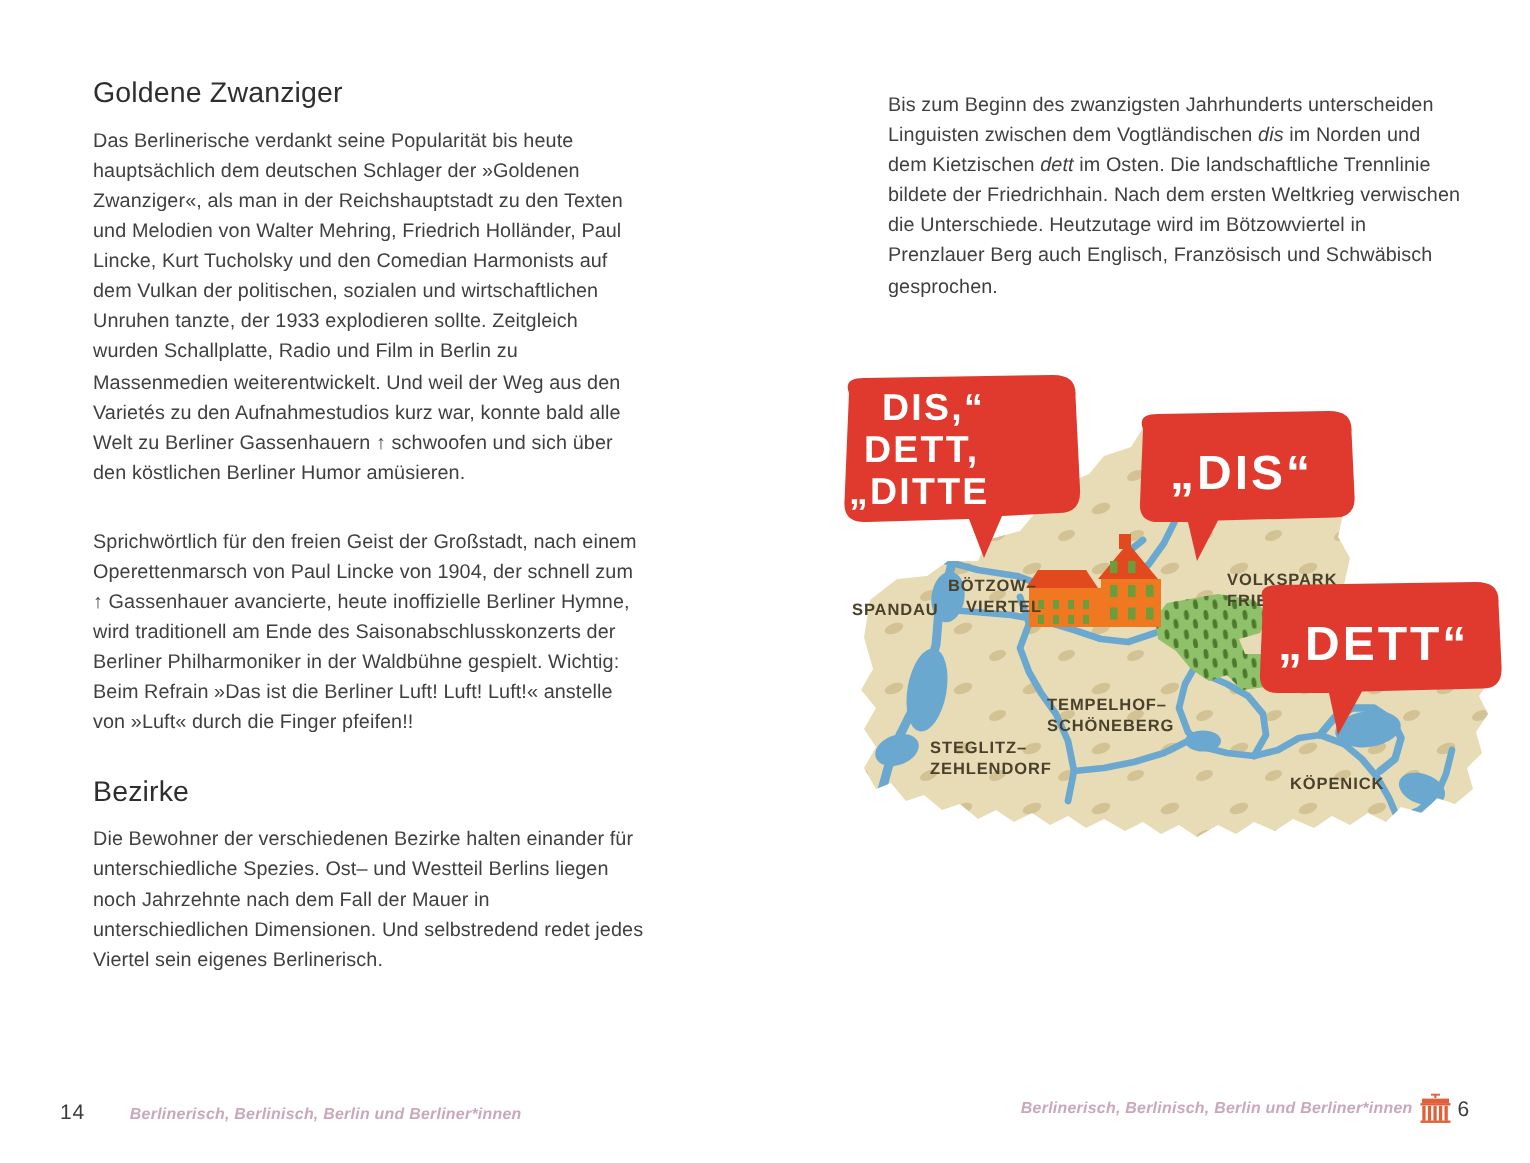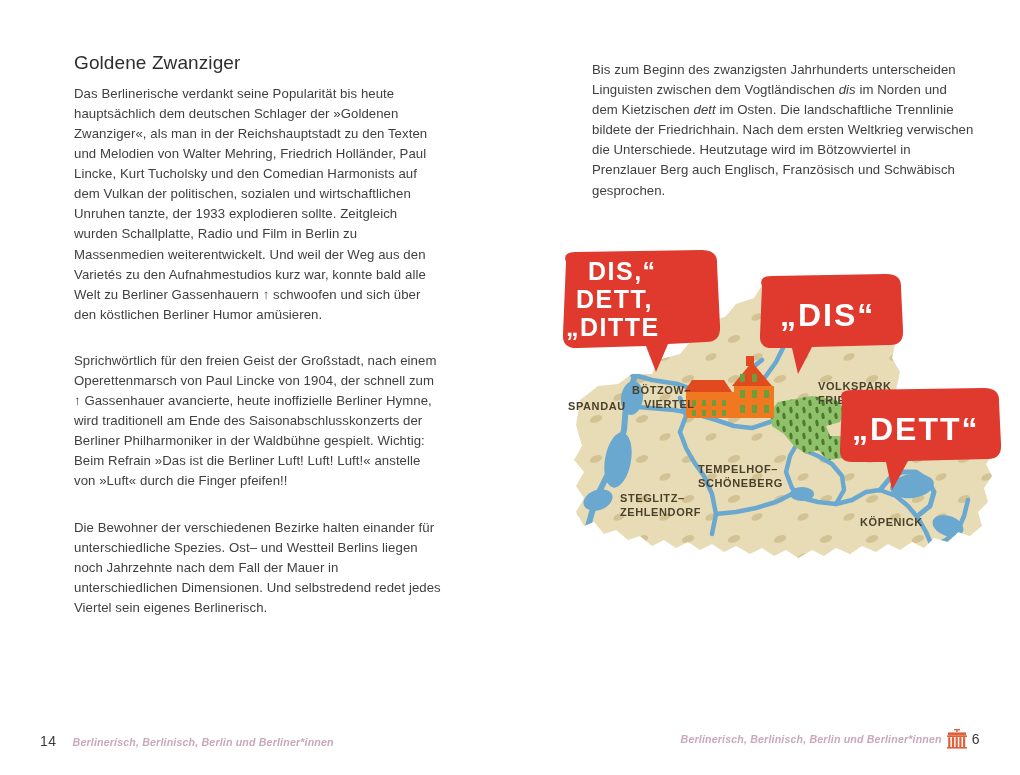--- a/index.html
+++ b/index.html
@@ -7,21 +7,21 @@
     width:1020px;height:775px;
     background:#ffffff;
     font-family:"Liberation Sans", sans-serif;
     color:#3c3c3c;
     overflow:hidden;
     position:relative;
   }
   .page{position:absolute;inset:0;}
 
   
-  .col-left{position:absolute;left:62px;top:52px;width:368px;margin-left:12px;}
+  .col-left{position:absolute;left:62px;top:52px;width:368px;}
   .col-right{position:absolute;left:592px;top:60px;width:382px;}
 
   h2.sec-title{
     font-size:19px;
     font-weight:400;
     color:#2e2e2e;
     margin:0 0 9px 0;
     letter-spacing:.1px;
     line-height:1.2;
   }
@@ -42,21 +42,21 @@
     width:470px;height:420px;
   }
   .map-wrap svg{display:block;width:100%;height:100%;}
 
   
   .footer{
     position:absolute;left:0;right:0;bottom:0;height:62px;
   }
   .foot-left{
     position:absolute;left:40px;bottom:26px;
-    display:flex;align-items:baseline;gap:16px;
+    display:flex;align-items:baseline;gap:30px;
   }
   .foot-right{
     position:absolute;right:40px;bottom:26px;
     display:flex;align-items:center;gap:4px;
   }
   .pgnum{
     font-size:14px;color:#3a3a3a;font-weight:400;
     letter-spacing:.5px;
   }
   .runhead{
@@ -76,20 +76,21 @@
     <div class="sec">
       <h2 class="sec-title">Goldene Zwanziger</h2>
       <p class="body">Das Berlinerische verdankt seine Popularität bis heute hauptsächlich dem deutschen Schlager der »Goldenen Zwanziger«, als man in der Reichshauptstadt zu den Texten und Melodien von Walter Mehring, Friedrich Holländer, Paul Lincke, Kurt Tucholsky und den Comedian Harmonists auf dem Vulkan der politischen, sozialen und wirtschaftlichen Unruhen tanzte, der 1933 explodieren sollte. Zeitgleich wurden Schallplatte, Radio und Film in Berlin zu Massenmedien weiterentwickelt. Und weil der Weg aus den Varietés zu den Aufnahmestudios kurz war, konnte bald alle Welt zu Berliner Gassenhauern ↑ schwoofen und sich über den köstlichen Berliner Humor amüsieren.</p>
     </div>
 
     <div class="sec">
       <p class="body">Sprichwörtlich für den freien Geist der Großstadt, nach einem Operettenmarsch von Paul Lincke von 1904, der schnell zum ↑ Gassenhauer avancierte, heute inoffizielle Berliner Hymne, wird traditionell am Ende des Saisonabschlusskonzerts der Berliner Philharmoniker in der Waldbühne gespielt. Wichtig: Beim Refrain »Das ist die Berliner Luft! Luft! Luft!« anstelle von »Luft« durch die Finger pfeifen!!</p>
     </div>
 
     <div class="sec">
+      <h2 class="sec-title">Bezirke</h2>
       <p class="body">Die Bewohner der verschiedenen Bezirke halten einander für unterschiedliche Spezies. Ost– und Westteil Berlins liegen noch Jahrzehnte nach dem Fall der Mauer in unterschiedlichen Dimensionen. Und selbstredend redet jedes Viertel sein eigenes Berlinerisch.</p>
     </div>
 
   </div>
 
   <div class="col-right">
     <p class="body"><span>Bis zum Beginn des zwanzigsten Jahrhunderts unterscheiden Linguisten zwischen dem Vogtländischen </span><i>dis</i><span> im Norden und dem Kietzischen </span><i>dett</i><span> im Osten. Die landschaftliche Trennlinie bildete der Friedrichhain. Nach dem ersten Weltkrieg verwischen die Unterschiede. Heutzutage wird im Bötzowviertel in Prenzlauer Berg auch Englisch, Französisch und Schwäbisch gesprochen.</span></p>
   </div>
 
   <div class="map-wrap">

